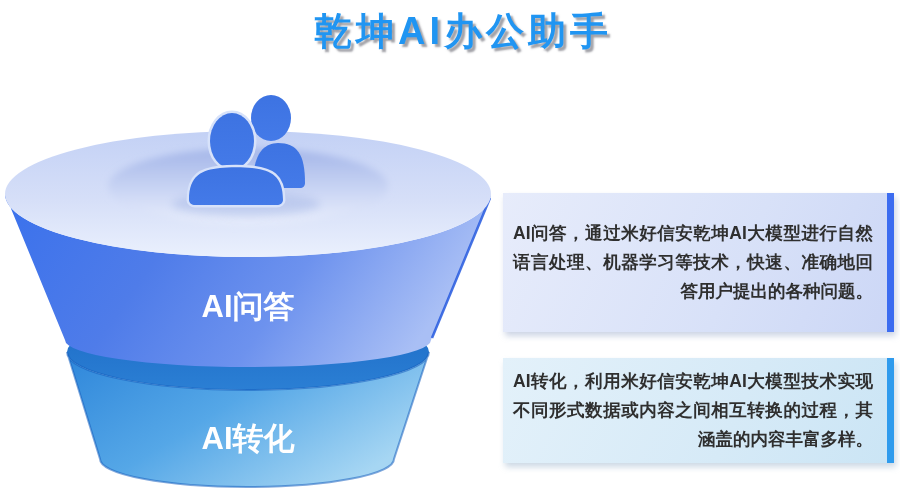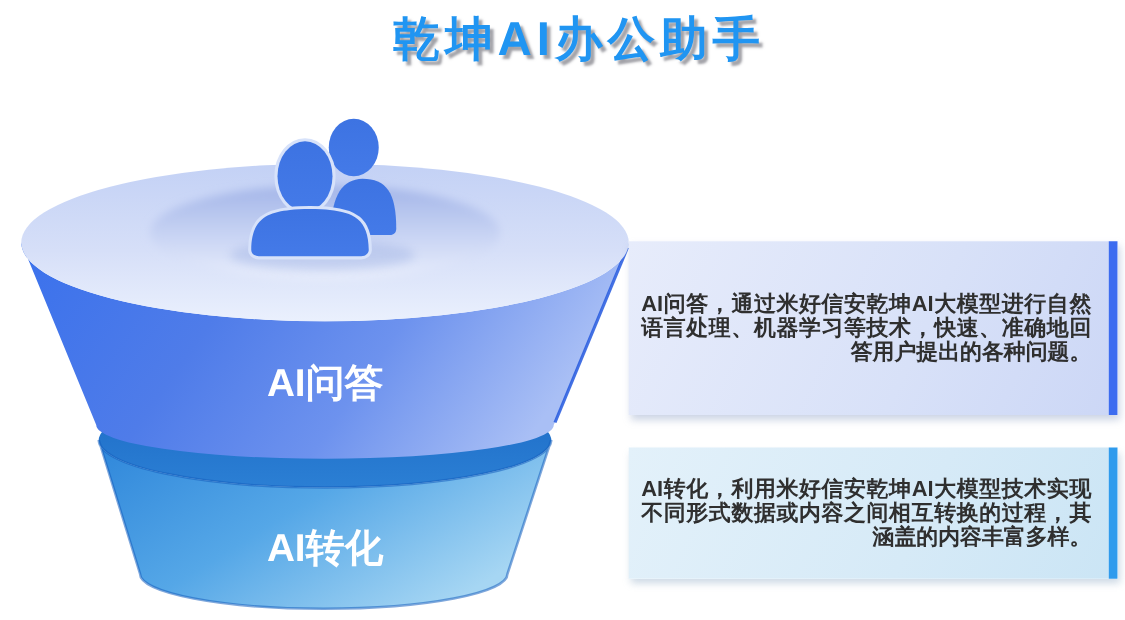--- a/index.html
+++ b/index.html
@@ -8,38 +8,38 @@
     background:#ffffff;
     font-family:"Liberation Sans","DejaVu Sans",sans-serif;
   }
   .page-title{
     position:absolute;top:6px;left:0;width:900px;box-sizing:border-box;
     padding-left:26px;text-align:center;
     font-size:38px;font-weight:800;letter-spacing:4px;
     color:var(--title_blue,#2095f2);
     text-shadow:3px 3px 2px rgba(110,110,120,.65);
   }
-  .funnel-wrap{position:absolute;left:12px;top:0;width:500px;height:486px;}
+  .funnel-wrap{position:absolute;left:0;top:0;width:500px;height:486px;}
   .funnel-wrap svg{display:block;}
   .funnel-label{font-weight:700;font-size:31px;fill:var(--label_white,#ffffff);}
   
   .st-top-1{stop-color:#c3d1f5}.st-top-2{stop-color:#d6dff8}.st-top-3{stop-color:#eaf0fd}
   .st-dip-1{stop-color:#a3b5e8}.st-dip-2{stop-color:#c6d2f3}.st-dip-3{stop-color:#e9eefc}
   .st-wall-1{stop-color:var(--wall_left,#3a71ec)}.st-wall-2{stop-color:#4f7ce9}
   .st-wall-3{stop-color:#6d92ee}.st-wall-4{stop-color:var(--wall_right,#a9bff5)}
   .st-band-1{stop-color:var(--band_blue,#1d6bc6)}.st-band-2{stop-color:#2b7fd4}
   .st-low-1{stop-color:var(--lower_left,#2e86da)}.st-low-2{stop-color:#55a7e7}
   .st-low-3{stop-color:var(--lower_right,#a6d6f3)}
   .st-per-1{stop-color:var(--person_blue,#3d73e2)}.st-per-2{stop-color:#447ae8}
   .person-front{paint-order:stroke;stroke:#d7e2fa;stroke-width:5px;}
   .card{
     position:absolute;left:503px;width:391px;box-sizing:border-box;
     display:flex;align-items:center;
     padding:0 14px 0 10px;
-    font-size:17.5px;font-weight:700;line-height:19px;color:var(--text_dark,#2f2f2f);
+    font-size:17.5px;font-weight:700;line-height:29px;color:var(--text_dark,#2f2f2f);
     text-align:justify;text-align-last:right;
   }
   .card p{margin:0;width:100%;}
   .card-qa{
     top:193px;height:139px;
     background:linear-gradient(115deg,#e7ecfb 0%,var(--card_qa_bg,#d8e1f8) 60%,#ccd7f6 100%);
     border-right:7px solid var(--accent_qa,#3c6cf0);
     box-shadow:2px 4px 6px rgba(130,150,190,.40);
   }
   .card-convert{

